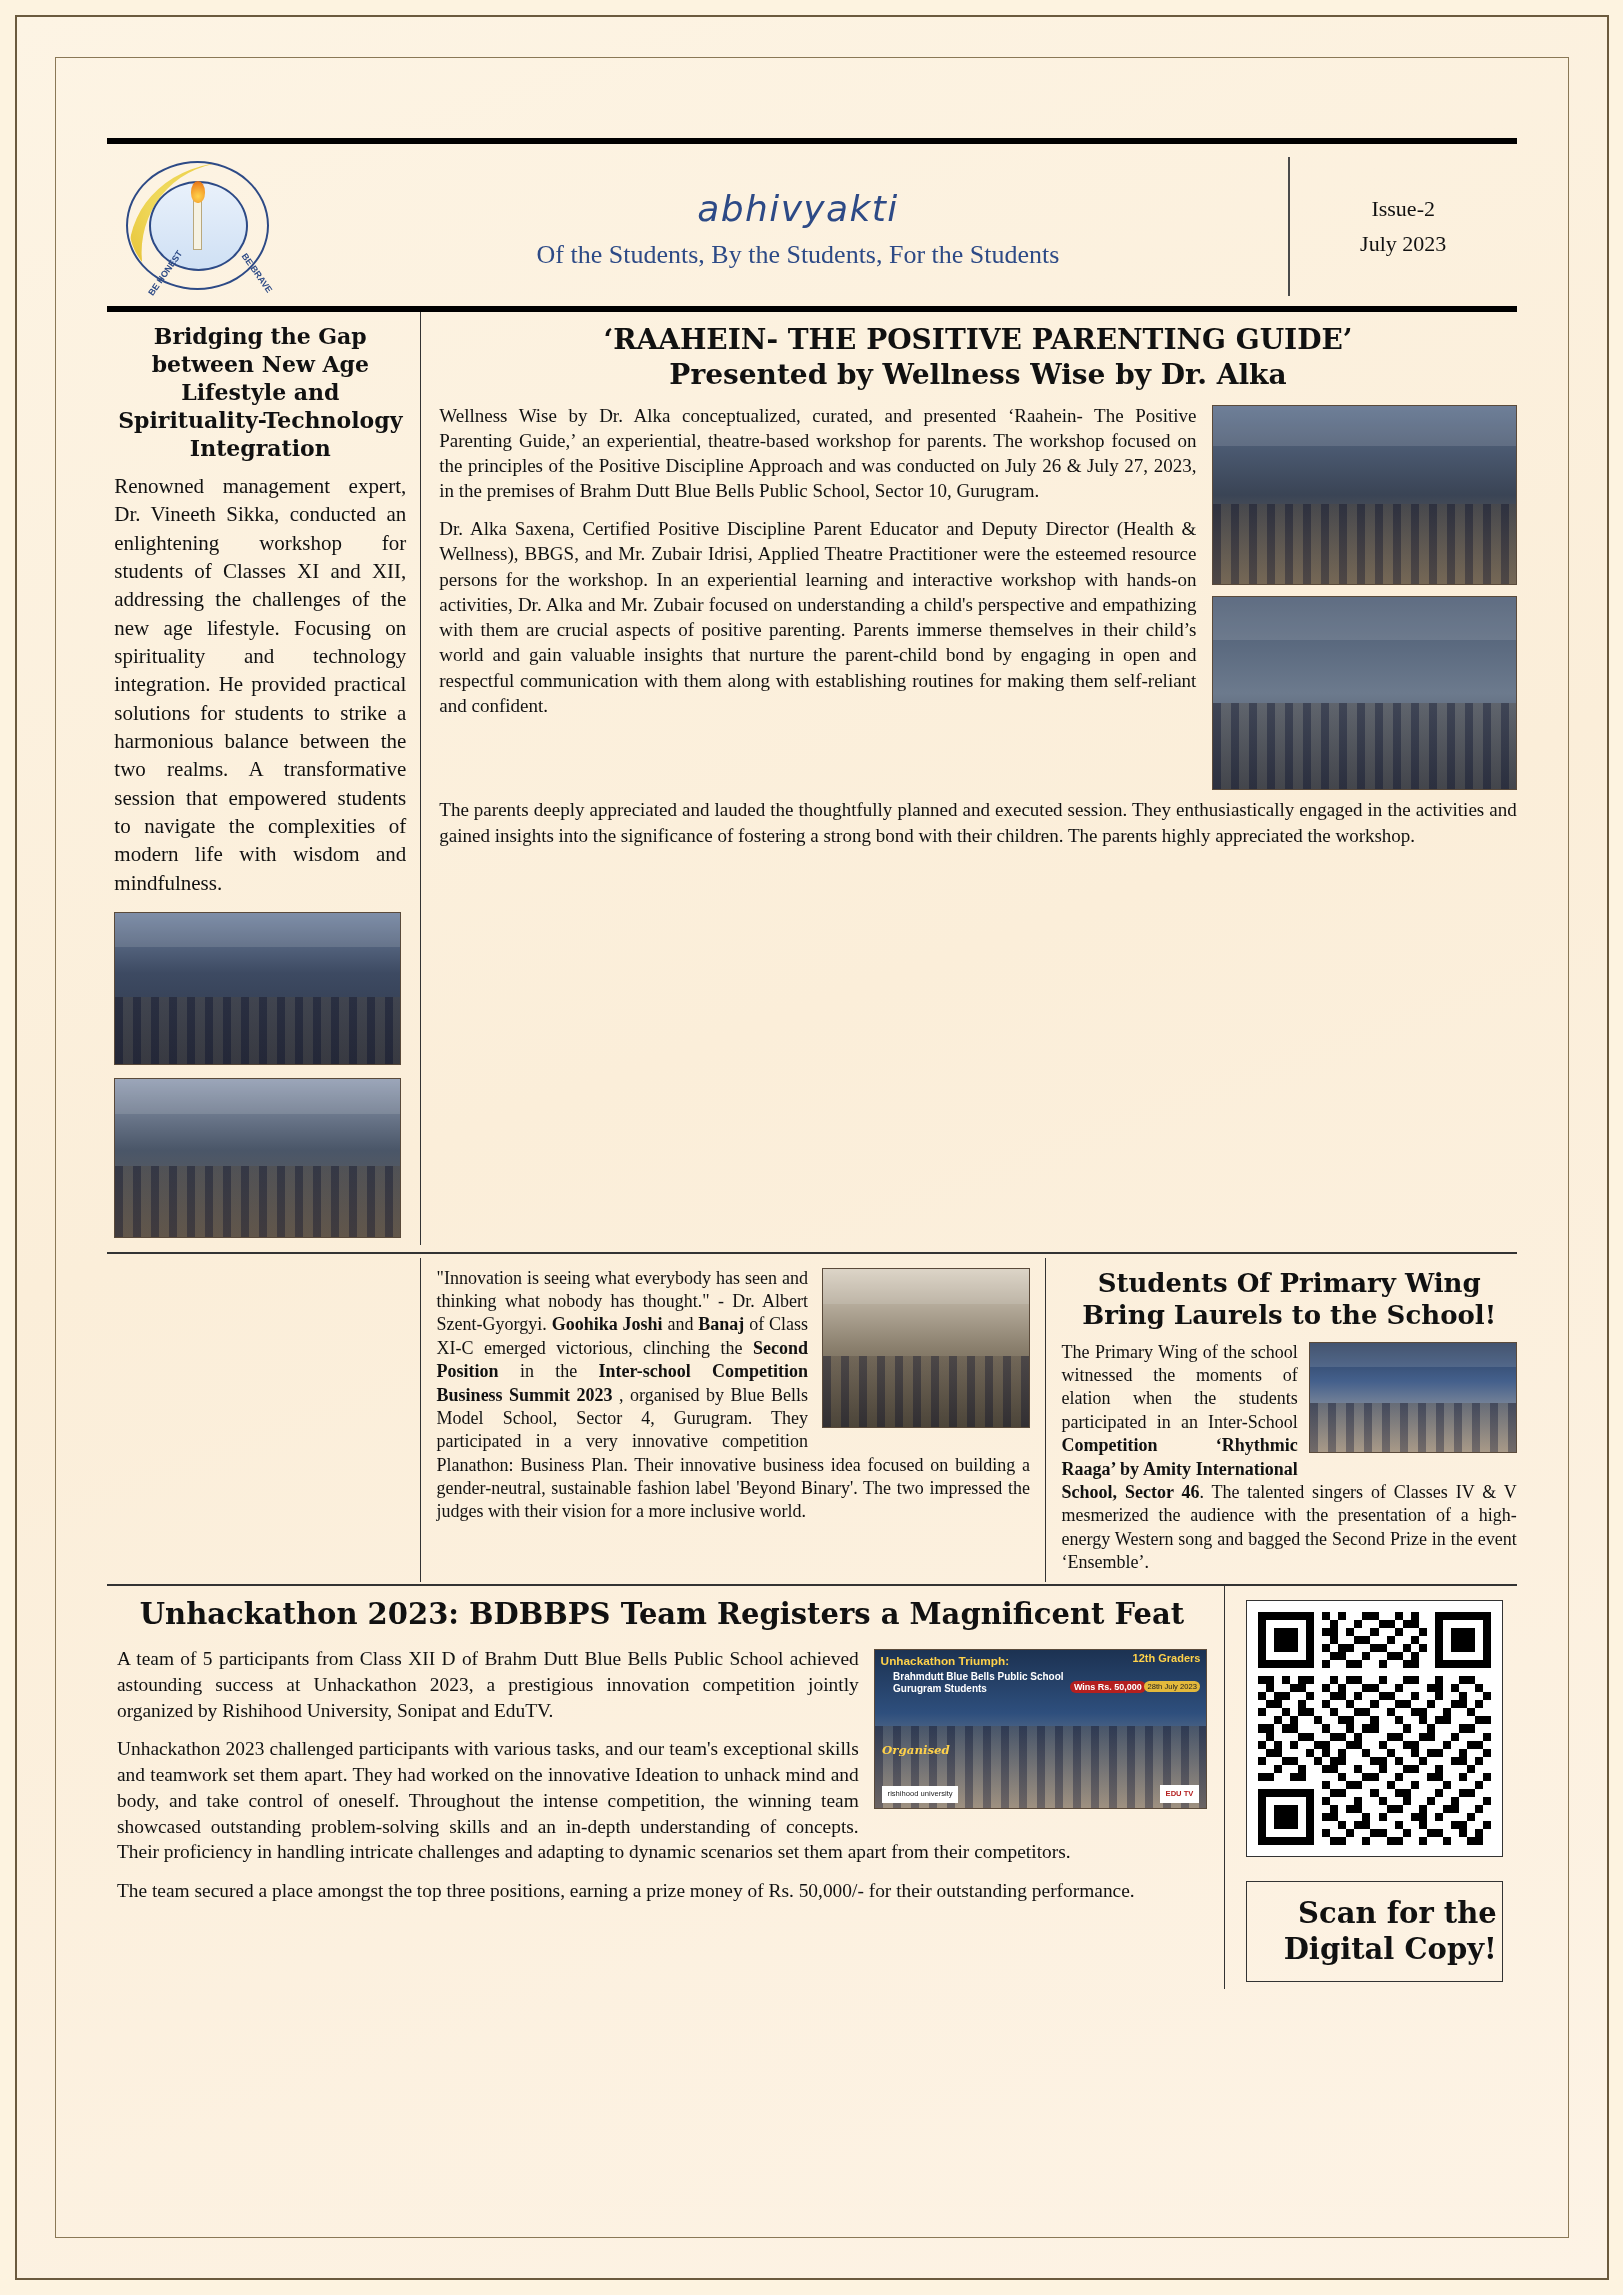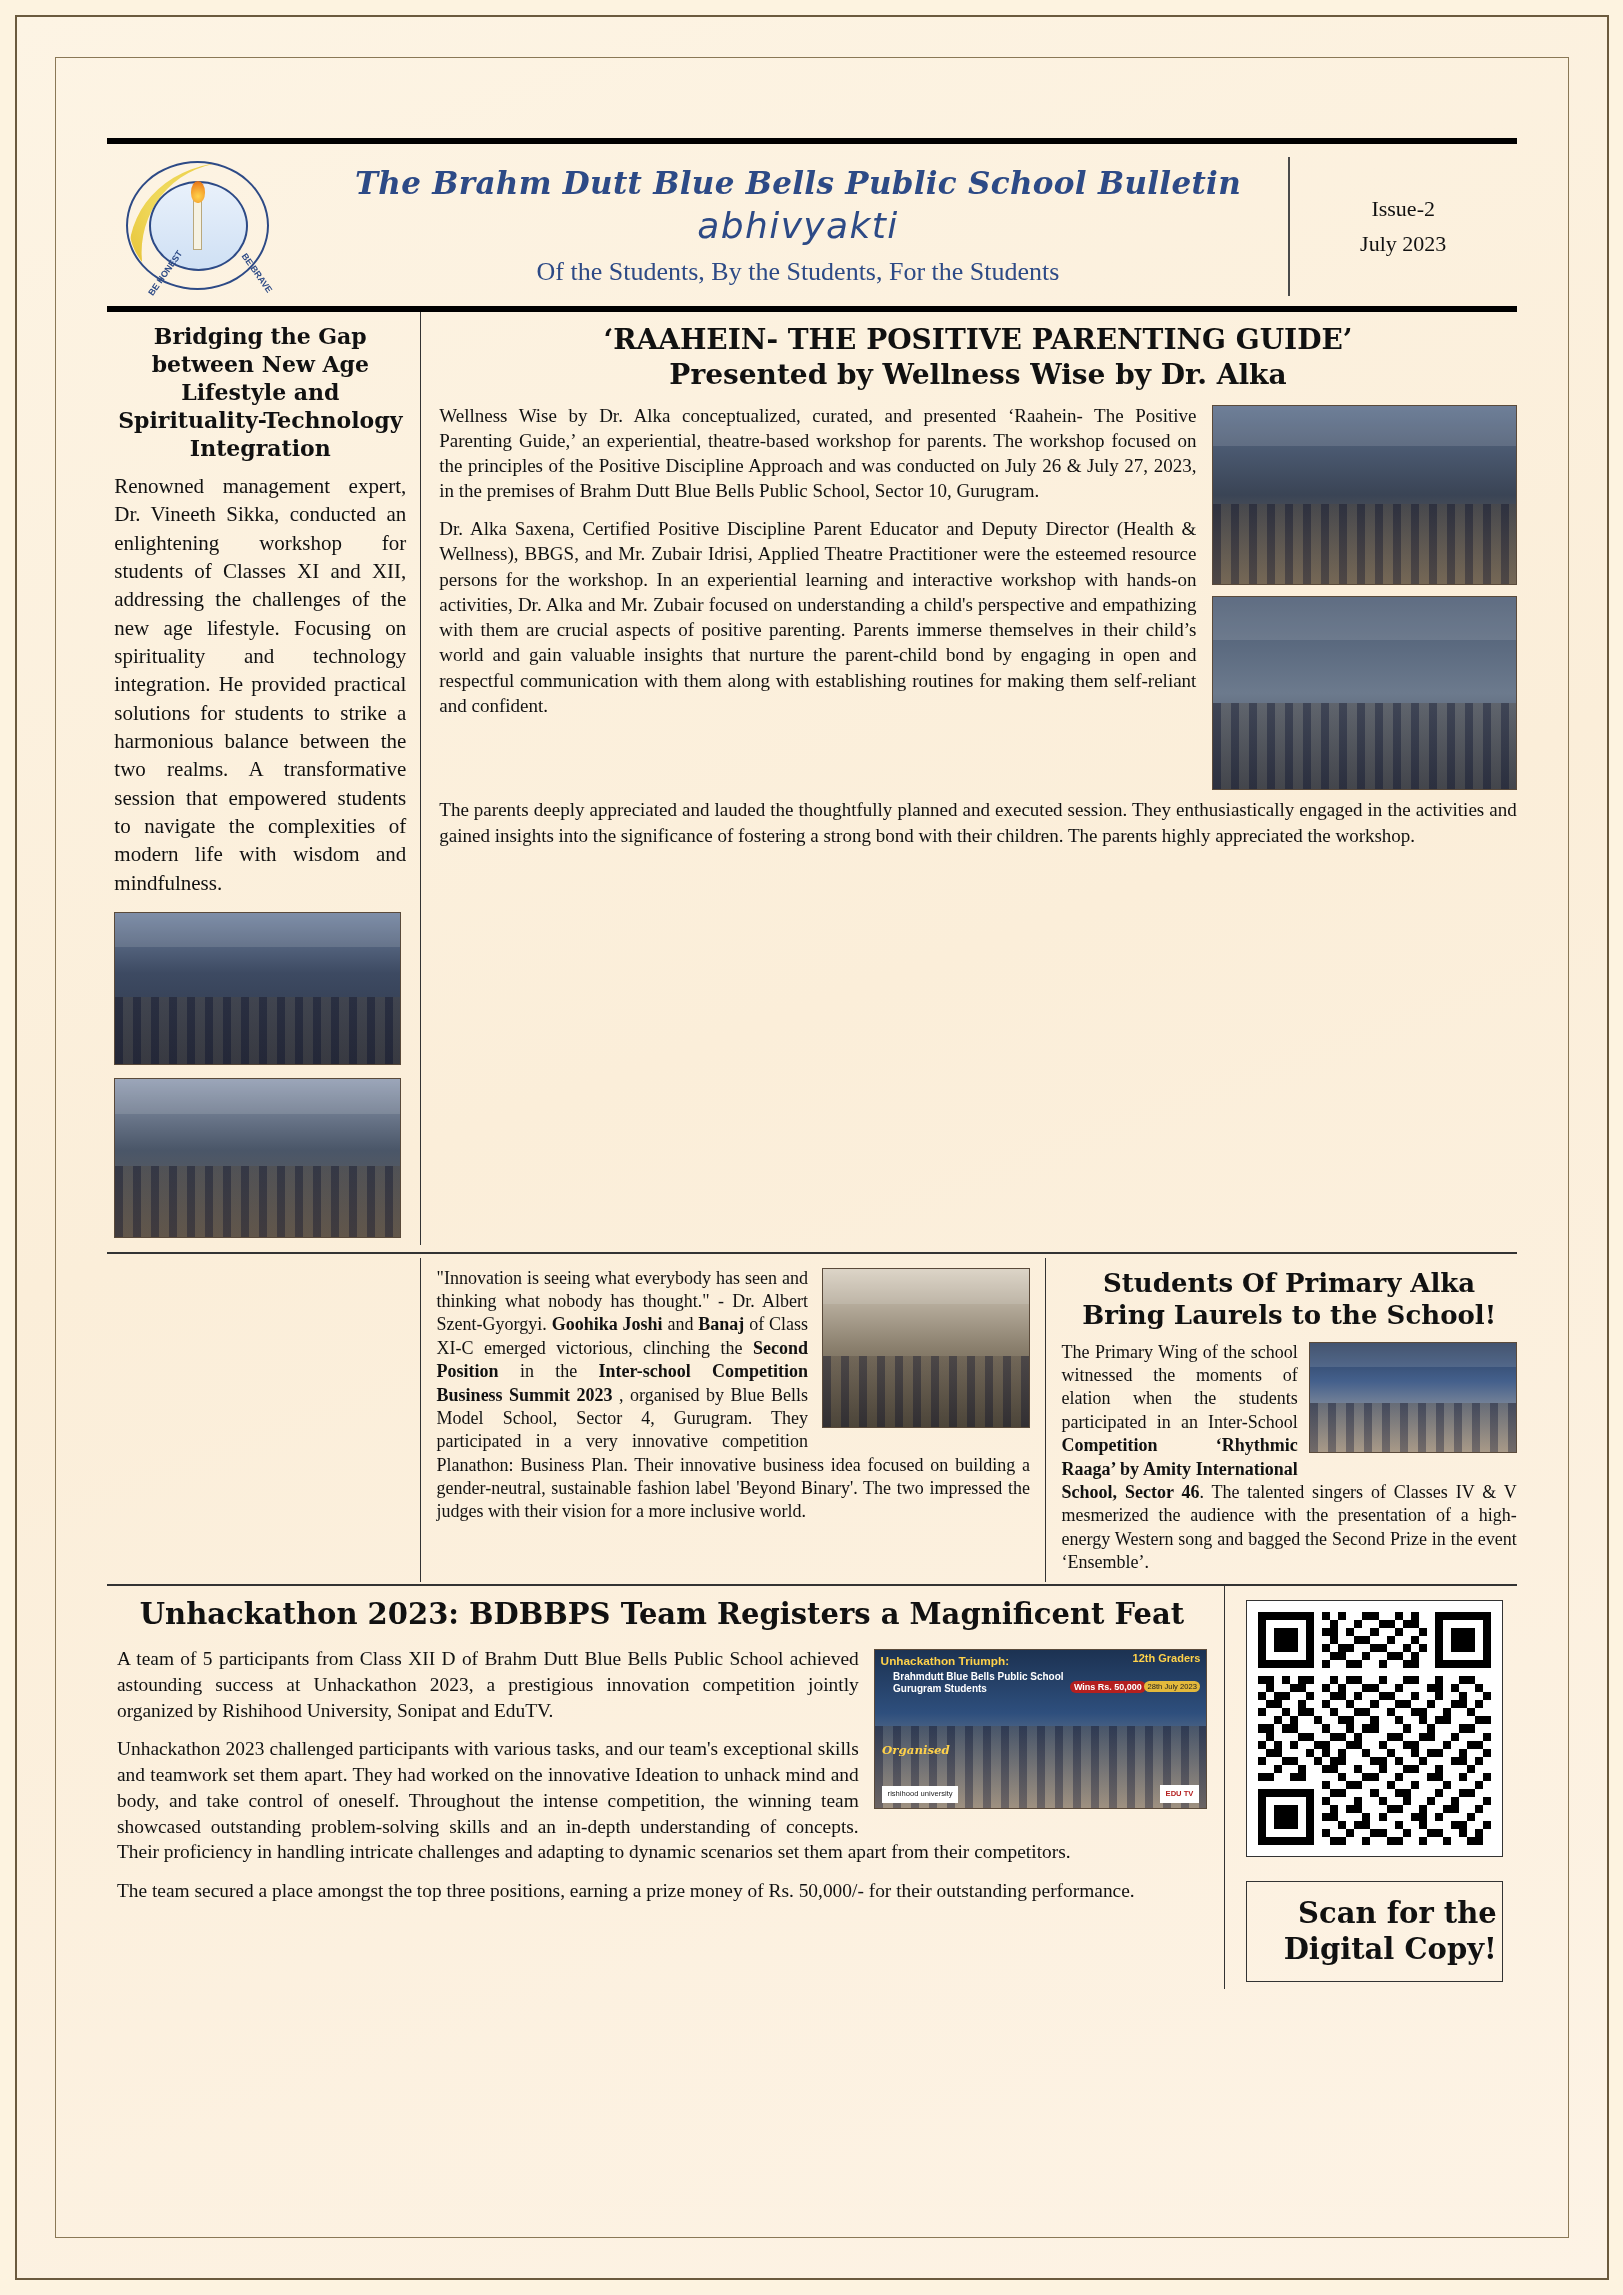--- a/index.html
+++ b/index.html
@@ -251,21 +251,20 @@
           <div class="crescent"></div>
           <div class="ring"></div>
           <div class="inner-circle"></div>
           <div class="candle"></div>
           <div class="flame"></div>
           <div class="motto-l">BE HONEST</div>
           <div class="motto-r">BE BRAVE</div>
         </div>
       </div>
       <div class="masthead-center">
-        <div class="bulletin-title">The Brahm Dutt Blue Bells Public School Bulletin</div>
         <div class="abhivyakti">abhivyakti</div>
         <div class="tagline">Of the Students, By the Students, For the Students</div>
       </div>
       <div class="masthead-right">
         <div>Issue-2</div>
         <div>July 2023</div>
       </div>
     </div>
 
     <div class="rule-thick bottom"></div>
@@ -324,21 +323,21 @@
         </div>
         <div class="small-text">
           <p style="margin:0;">
             <span>"Innovation is seeing what everybody has seen and thinking what nobody has thought." - Dr. Albert Szent-Gyorgyi.</span>
             <span class="bold">Goohika Joshi</span><span> and </span><span class="bold">Banaj</span><span> of Class XI-C emerged victorious, clinching the </span><span class="bold">Second Position</span><span> in the </span><span class="bold">Inter-school Competition Business Summit 2023</span><span> , organised by Blue Bells Model School, Sector 4, Gurugram. They participated in a very innovative competition Planathon: Business Plan. Their innovative business idea focused on building a gender-neutral, sustainable fashion label 'Beyond Binary'. The two impressed the judges with their vision for a more inclusive world.</span>
           </p>
         </div>
       </div>
 
       <div class="col-c">
-        <div class="head-mid">Students Of Primary Alka Bring Laurels to the School!</div>
+        <div class="head-mid">Students Of Primary Wing Bring Laurels to the School!</div>
         <div class="photo ph-f" style="width:208px;height:111px;float:right;margin:1.4px 0 5.6px 11px;">
           <div class="fig-band"></div>
             <div class="fig-people"></div>
         </div>
         <div class="small-text">
           <p style="margin:0;">
             <span>The Primary Wing of the school witnessed the moments of elation when the students participated in an Inter-School </span><span class="bold">Competition ‘Rhythmic Raaga’ by Amity International School, Sector 46</span><span>. The talented singers of Classes IV &amp; V mesmerized the audience with the presentation of a high-energy Western song and bagged the Second Prize in the event ‘Ensemble’.</span>
           </p>
         </div>
       </div>

